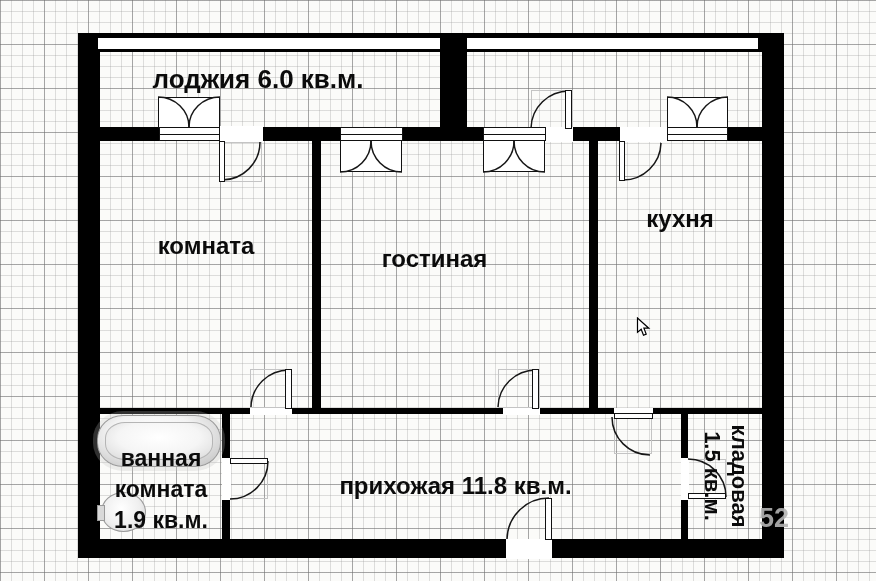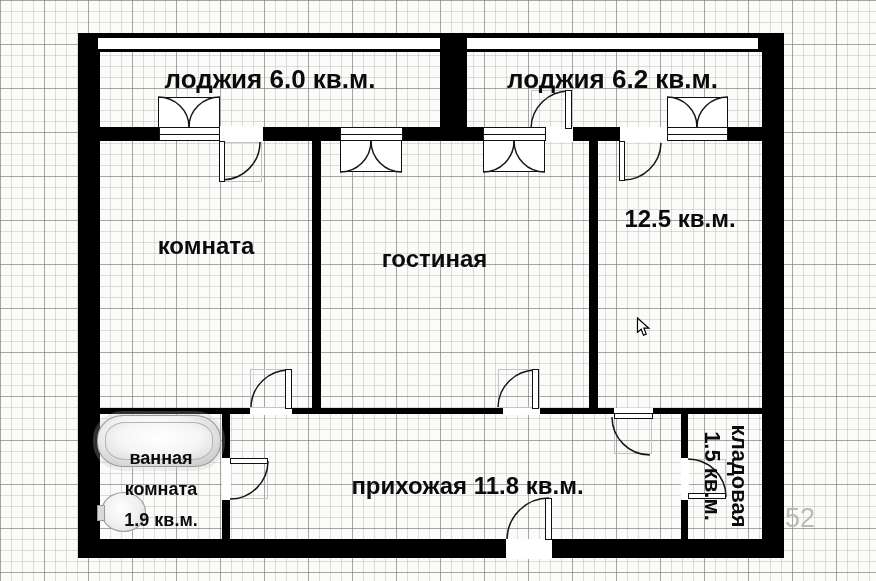--- a/index.html
+++ b/index.html
@@ -17,40 +17,40 @@
   .gap{position:absolute;background:#fff;z-index:12;}
   .sill{position:absolute;background:#fff;border:1px solid #111;box-sizing:border-box;z-index:13;}
   .sill::after{content:"";position:absolute;left:0;right:0;top:50%;height:1px;background:#111;}
   .fbox{position:absolute;background:#fff;border:1px solid #111;box-sizing:border-box;z-index:13;}
   .leaf{position:absolute;background:#fff;border:1px solid #111;box-sizing:border-box;z-index:16;}
   .swing{position:absolute;border:1px solid #c4c4c4;box-sizing:border-box;z-index:11;}
   svg.overlay{position:absolute;left:0;top:0;z-index:15;}
   .label{position:absolute;font-weight:bold;color:#0b0b0b;text-align:center;white-space:nowrap;z-index:30;}
   .lab-big{font-size:26px;}
   .lab-room{font-size:24px;line-height:30px;}
-  .lab-bath{font-size:18px;line-height:31px;}
+  .lab-bath{font-size:23px;line-height:31px;}
   .lab-rot{font-size:22px;line-height:27px;transform:rotate(90deg);}
   .tub{
     position:absolute;left:97px;top:415px;width:124px;height:52px;z-index:20;
     border:1px solid #999;border-radius:26px/24px;box-sizing:border-box;
     background:radial-gradient(ellipse at 45% 35%, #ffffff 0%, #f3f3f3 45%, #cfcfcf 82%, #bfbfbf 100%);
     box-shadow:0 0 0 4px rgba(190,190,190,.25);
   }
   .tub-inner{
     position:absolute;left:7px;top:6px;right:7px;bottom:6px;
     border:1px solid #b5b5b5;border-radius:20px/16px;
     background:radial-gradient(ellipse at 50% 40%, #ffffff 0%, #f5f5f5 55%, #d8d8d8 100%);
   }
   .sink{
     position:absolute;left:101px;top:492px;width:45px;height:40px;z-index:20;
     border:1px solid #9a9a9a;border-radius:50%;box-sizing:border-box;
     background:radial-gradient(circle at 45% 40%, #ffffff 0%, #efefef 55%, #cccccc 100%);
   }
   .sink-tap{position:absolute;left:97px;top:505px;width:6px;height:14px;background:#d9d9d9;border:1px solid #9a9a9a;z-index:21;}
-  .watermark{position:absolute;left:785px;top:503px;font-size:27px;font-weight:normal;color:#b3b3b3;opacity:.9;z-index:40;}
+  .watermark{position:absolute;left:759px;top:503px;font-size:27px;font-weight:bold;color:#b3b3b3;opacity:.9;z-index:40;}
   .cursor{position:absolute;left:636px;top:317px;z-index:50;}
 </style>
 </head>
 <body>
 
 <div id="plan">
 
   <div class="wall" style="left:78px;top:33px;width:706px;height:19px"></div>
   <div class="wall" style="left:78px;top:33px;width:22px;height:525px"></div>
   <div class="wall" style="left:762px;top:33px;width:22px;height:525px"></div>
@@ -126,42 +126,41 @@
   <div class="leaf" style="left:230px;top:458px;width:38px;height:6px"></div>
   <div class="leaf" style="left:688px;top:493px;width:38px;height:6px"></div>
   <div class="leaf" style="left:545px;top:498px;width:7px;height:42px"></div>
 
   <div class="tub">
       <div class="tub-inner"></div>
     </div>
   <div class="sink-tap"></div>
   <div class="sink"></div>
 
-  <div class="label lab-big" style="left:100px;top:64px;width:340px">лоджия 6.0 кв.м.</div>
-  <div class="label lab-big" style="left:467px;top:64px;width:291px">лоджия 6.2 кв.м.</div>
+  <div class="label lab-big" style="left:88px;top:64px;width:340px">лоджия 6.0 кв.м.</div>
 
   <div class="label lab-room" style="left:100px;top:231px;width:212px">
     <span style="display:block">комната</span>
   </div>
 
   <div class="label lab-room" style="left:321px;top:244px;width:227px">
     <span style="display:block">гостиная</span>
   </div>
 
   <div class="label lab-room" style="left:598px;top:204px;width:164px">
-    <span style="display:block">12.5 кв.м.</span>
+    <span style="display:block">кухня</span>
   </div>
 
   <div class="label lab-bath" style="left:98px;top:443px;width:126px">
     <span style="display:block">ванная</span>
     <span style="display:block">комната</span>
     <span style="display:block">1.9 кв.м.</span>
   </div>
 
-  <div class="label lab-room" style="left:242px;top:471px;width:451px">прихожая 11.8 кв.м.</div>
+  <div class="label lab-room" style="left:230px;top:471px;width:451px">прихожая 11.8 кв.м.</div>
 
   <div class="label lab-rot" style="left:660px;top:448px;width:130px;height:56px">
     <span style="display:block">кладовая</span>
     <span style="display:block">1.5 кв.м.</span>
   </div>
 
   <div class="watermark">52</div>
 
   <svg class="cursor" width="15" height="21" viewBox="0 0 15 21">
     <path d="M1.5 1 L1.5 15.2 L5.2 12.2 L7.5 18.2 L10.2 17.1 L7.9 11.2 L12.8 11.2 Z" fill="#ffffff" stroke="#000000" stroke-width="1.2"></path>

